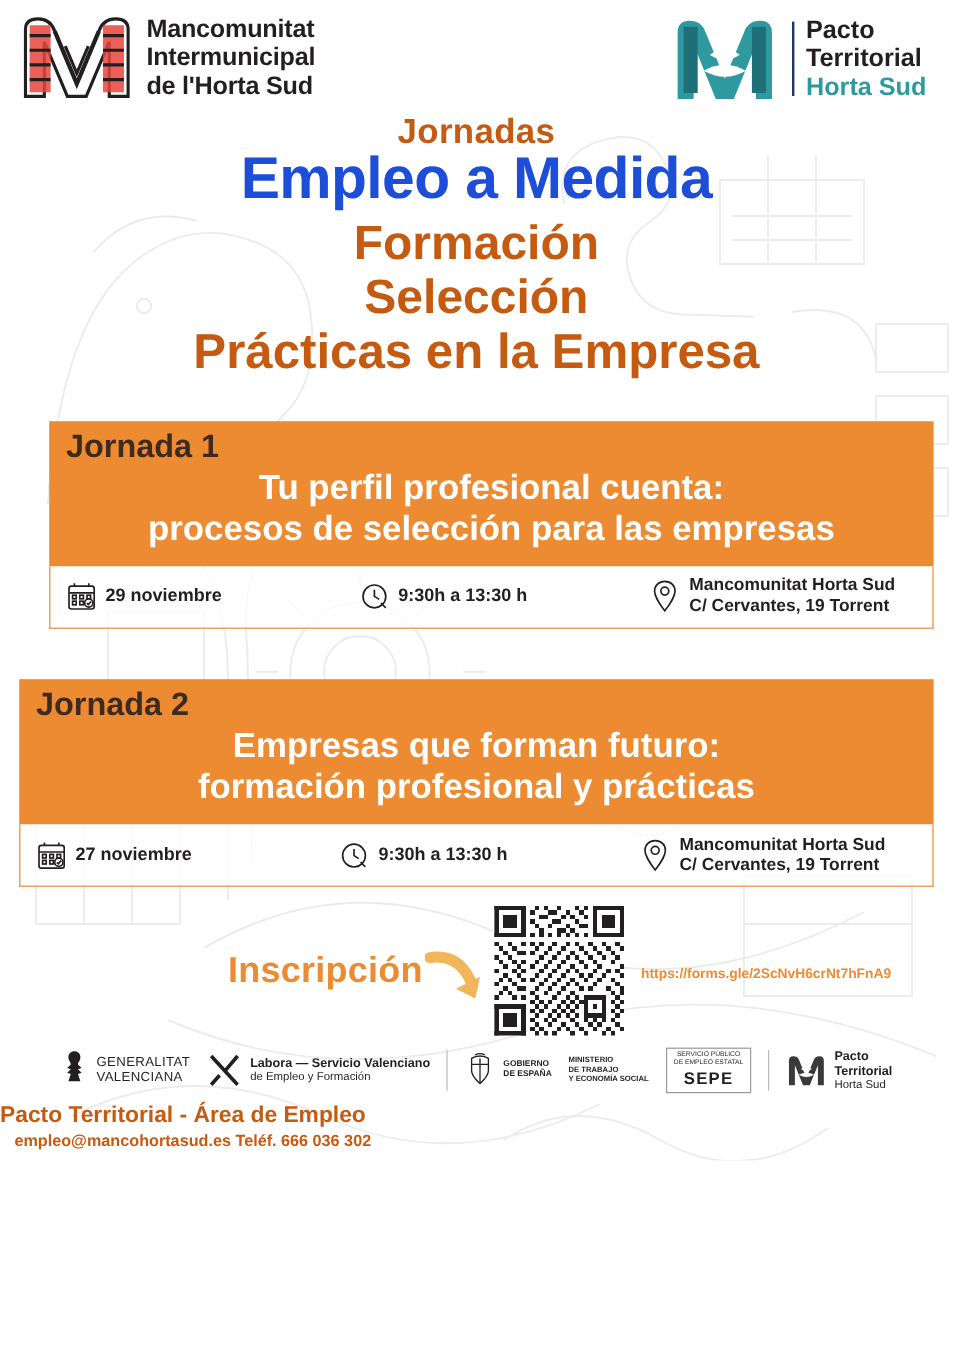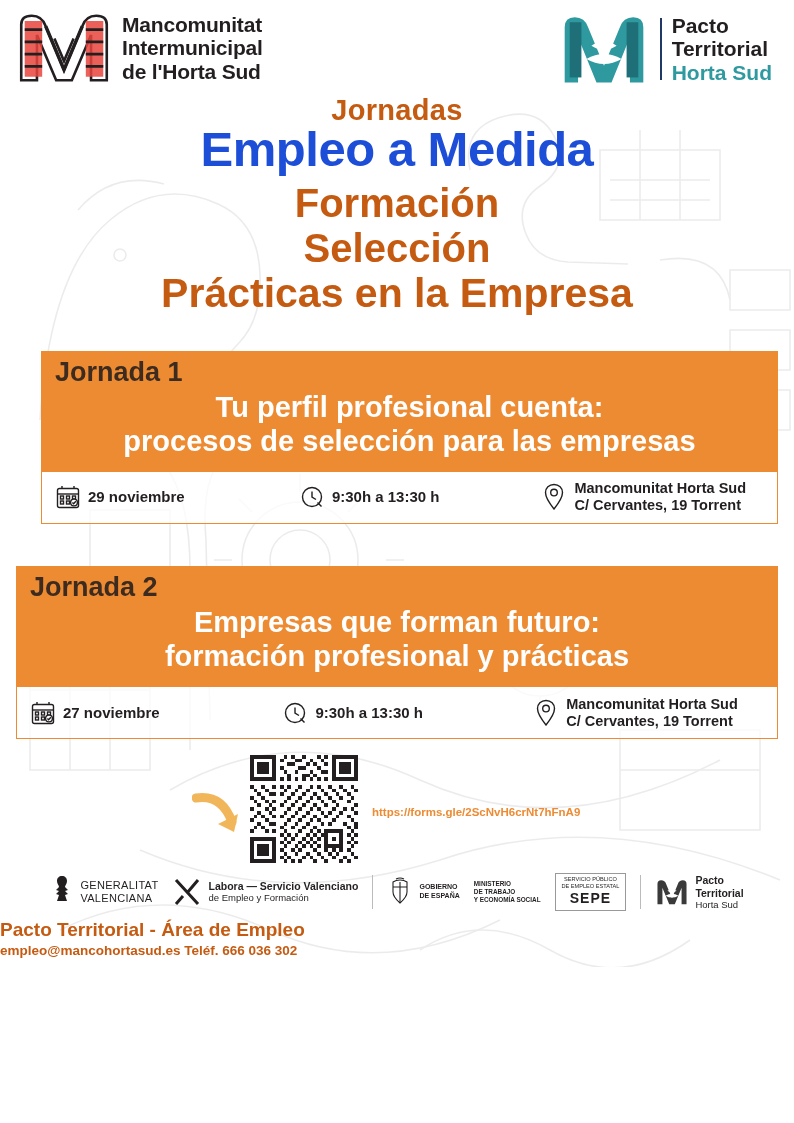--- a/index.html
+++ b/index.html
@@ -108,21 +108,21 @@
   }
   .sepe-box .sepe-big { font-size: 14px; font-weight: bold; letter-spacing: 1px; }
   .min-text { font-size: 6.4px; line-height: 1.3; color: #231f20; font-weight: bold; }
   .gob-text { font-size: 7px; line-height: 1.25; color: #231f20; font-weight: bold; }
 
   
   .contact {
     position: relative; z-index: 2; text-align: left; margin-top: 8px;
   }
   .contact .c1 { font-size: 19px; font-weight: bold; color: #c55a11; }
-  .contact .c2 { font-size: 13.5px; font-weight: bold; color: #c55a11; margin-top: 2px; }
+  .contact .c2 { font-size: 13.5px; font-weight: bold; color: #c55a11; margin-top: 2px; margin-left: 12px; }
 </style>
 </head>
 <body>
 
 <div class="poster">
 
   <svg class="bg-art" viewBox="0 0 794 930" fill="none" stroke="#d9d9d9" stroke-width="1.6">
     <path d="M40 330 q10 -150 70 -200 q50 -42 108 -16 q40 18 42 70 q2 46 -22 70 q-26 26 -18 62 q8 36 -6 64 q-12 24 -8 70 l4 180"></path>
     <path d="M78 120 q34 -40 86 -26"></path>
     <path d="M150 360 q40 30 40 120 l0 180"></path>
@@ -291,20 +291,21 @@
         </span>
         <span class="info-text small">
           <span>Mancomunitat Horta Sud</span><br>
           <span>C/ Cervantes, 19 Torrent</span>
         </span>
       </div>
     </div>
   </div>
 
   <div class="inscripcion-row">
+    <div class="inscripcion-label">Inscripción</div>
     <svg class="arrow-curve" viewBox="0 0 54 60" fill="none">
       <path d="M4 10 Q30 6 40 34" stroke="#F2B65A" stroke-width="9" stroke-linecap="round"></path>
       <path d="M26 36 L42 44 L46 26 Z" fill="#F2B65A"></path>
     </svg>
     <svg class="qr" viewBox="0 0 29 29" shape-rendering="crispEdges">
       <rect width="29" height="29" fill="#ffffff"></rect>
       <g fill="#231f20">
 
         <rect x="0" y="0" width="7" height="1"></rect>
           <rect x="0" y="6" width="7" height="1"></rect>

